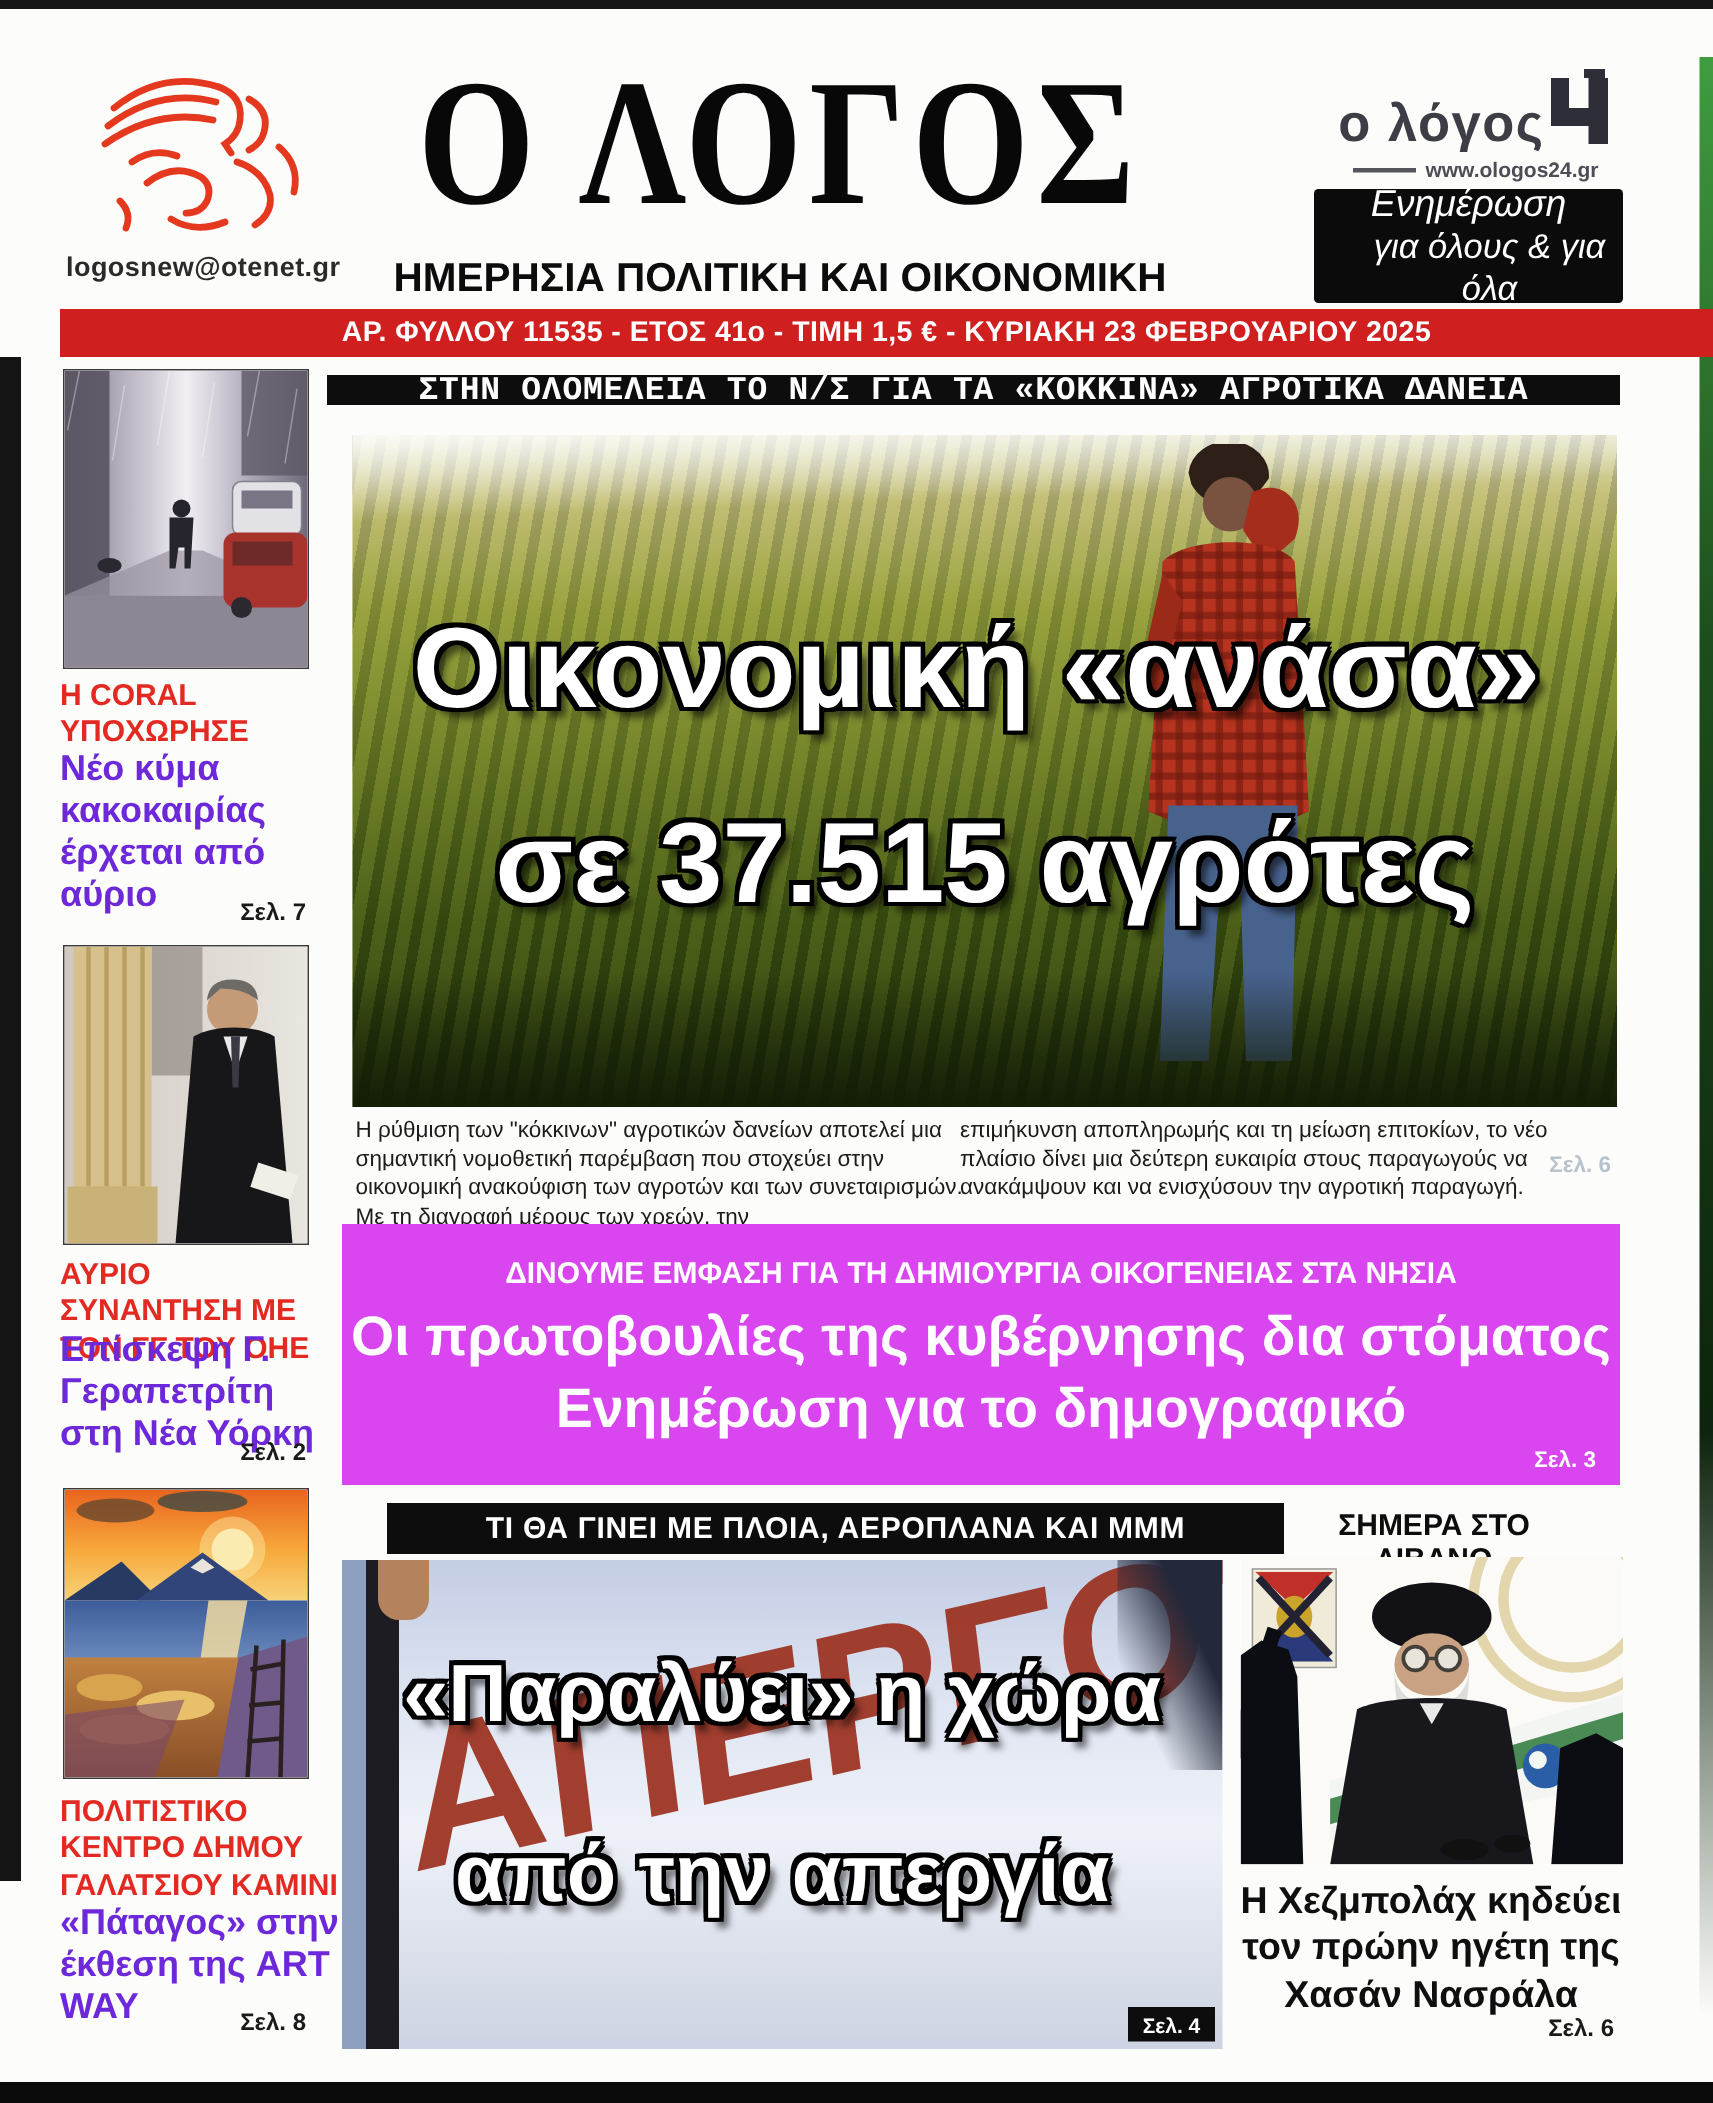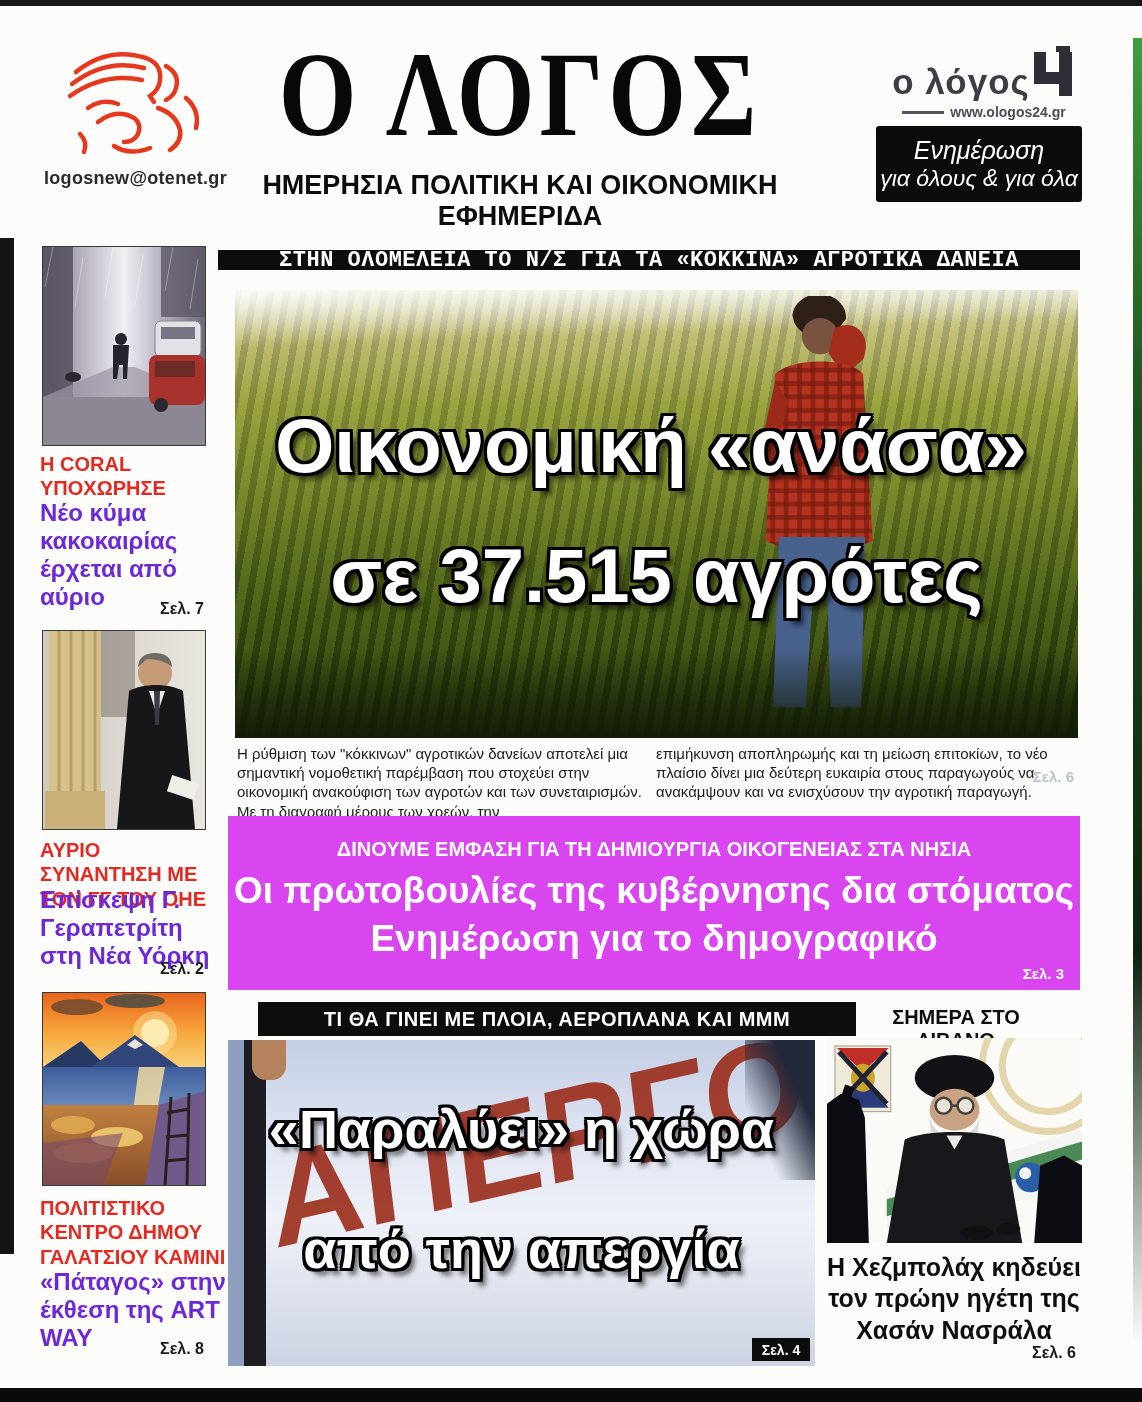--- a/index.html
+++ b/index.html
@@ -70,23 +70,26 @@
     </div>
     <div style="display:flex;align-items:center;justify-content:center;margin-top:2px;">
       <span style="display:inline-block;width:42px;height:3px;background:#55555e;margin-right:6px;"></span>
       <span class="bold" style="font-size:14px;color:#4d4d56;">www.ologos24.gr</span>
     </div>
   </div>
 
   <div class="abs ctr" style="left:876px;top:126px;width:206px;height:76px;background:#0b0b0b;border-radius:3px;
               display:flex;flex-direction:column;justify-content:center;color:#fff;font-style:italic;">
     <div style="font-size:25px;line-height:1.2;">Ενημέρωση</div>
-    <div style="font-size:23px;line-height:1.2;">για όλους &amp; για όλα</div>
-  </div>
-
+    <div style="font-size:23px;line-height:1.2;padding-left:28px;">για όλους &amp; για όλα</div>
+  </div>
+
+  <div class="abs" style="left:40px;top:206px;width:1102px;height:32px;background:#cf1f1f;display:flex;align-items:center;justify-content:center;">
+    <span class="bold" style="color:#fff;font-size:19px;letter-spacing:.3px;">ΑΡ. ΦΥΛΛΟΥ 11535 - ΕΤΟΣ 41ο - ΤΙΜΗ 1,5 € - ΚΥΡΙΑΚΗ 23 ΦΕΒΡΟΥΑΡΙΟΥ 2025</span>
+  </div>
 
   <div class="abs photo" style="left:42px;top:246px;width:162px;height:198px;border:1px solid #3a3a3a;">
     <svg width="162" height="198" viewBox="0 0 162 198" preserveAspectRatio="none">
       <defs>
         <linearGradient id="rainbg" x1="0" y1="0" x2="1" y2="0">
           <stop offset="0" stop-color="#7e7888"></stop>
             <stop offset=".35" stop-color="#cfcbd6"></stop>
           <stop offset=".5" stop-color="#f1eff3"></stop>
             <stop offset=".66" stop-color="#c9c5d2"></stop>
           <stop offset="1" stop-color="#6e6878"></stop>
@@ -220,21 +223,21 @@
       <path d="M66 82 C82 64 146 64 158 82 L168 256 C130 274 94 274 56 256 Z" fill="url(#plaid)"></path>
       <path d="M66 90 L48 170 L62 176 L80 110 Z" fill="#9c2a18"></path>
       <path d="M70 252 L64 430 L98 430 L106 300 L120 300 L124 430 L156 430 L160 252 Z" fill="#48628e"></path>
     </svg>
     <div class="abs" style="left:0;bottom:0;width:100%;height:90px;background:linear-gradient(to top,rgba(18,28,6,.95),rgba(18,28,6,0));"></div>
   </div>
   <div class="abs outline" style="left:235px;top:408px;width:832px;font-size:76px;">Οικονομική «ανάσα»</div>
   <div class="abs outline" style="left:235px;top:538px;width:843px;font-size:76px;">σε 37.515 αγρότες</div>
 
   <div class="abs bodytxt" style="left:237px;top:744px;width:412px;">Η ρύθμιση των "κόκκινων" αγροτικών δανείων αποτελεί μια σημαντική νομοθετική παρέμβαση που στοχεύει στην οικονομική ανακούφιση των αγροτών και των συνεταιρισμών. Με τη διαγραφή μέρους των χρεών, την</div>
-  <div class="abs bodytxt" style="left:656px;top:744px;width:416px;">επιμήκυνση αποπληρωμής και τη μείωση επιτοκίων, το νέο πλαίσιο δίνει μια δεύτερη ευκαιρία στους παραγωγούς να ανακάμψουν και να ενισχύσουν την αγροτική παραγωγή.</div>
+  <div class="abs bodytxt" style="left:640px;top:744px;width:416px;">επιμήκυνση αποπληρωμής και τη μείωση επιτοκίων, το νέο πλαίσιο δίνει μια δεύτερη ευκαιρία στους παραγωγούς να ανακάμψουν και να ενισχύσουν την αγροτική παραγωγή.</div>
   <div class="abs bold" style="left:1000px;top:768px;width:74px;text-align:right;font-size:15px;color:#b9c2cc;">Σελ. 6</div>
 
   <div class="abs" style="left:228px;top:816px;width:852px;height:174px;background:#d946ef;">
     <div class="abs ctr bold" style="left:0;top:22px;width:100%;color:#fff;font-size:20px;">ΔΙΝΟΥΜΕ ΕΜΦΑΣΗ ΓΙΑ ΤΗ ΔΗΜΙΟΥΡΓΙΑ ΟΙΚΟΓΕΝΕΙΑΣ ΣΤΑ ΝΗΣΙΑ</div>
     <div class="abs ctr bold" style="left:0;top:54px;width:100%;color:#fff;font-size:37px;">Οι πρωτοβουλίες της κυβέρνησης δια στόματος</div>
     <div class="abs ctr bold" style="left:0;top:102px;width:100%;color:#fff;font-size:37px;">Ενημέρωση για το δημογραφικό</div>
     <div class="abs bold" style="right:16px;bottom:8px;color:#fff;font-size:15px;">Σελ. 3</div>
   </div>
 
   <div class="abs kbar" style="left:258px;top:1002px;width:598px;height:34px;">

